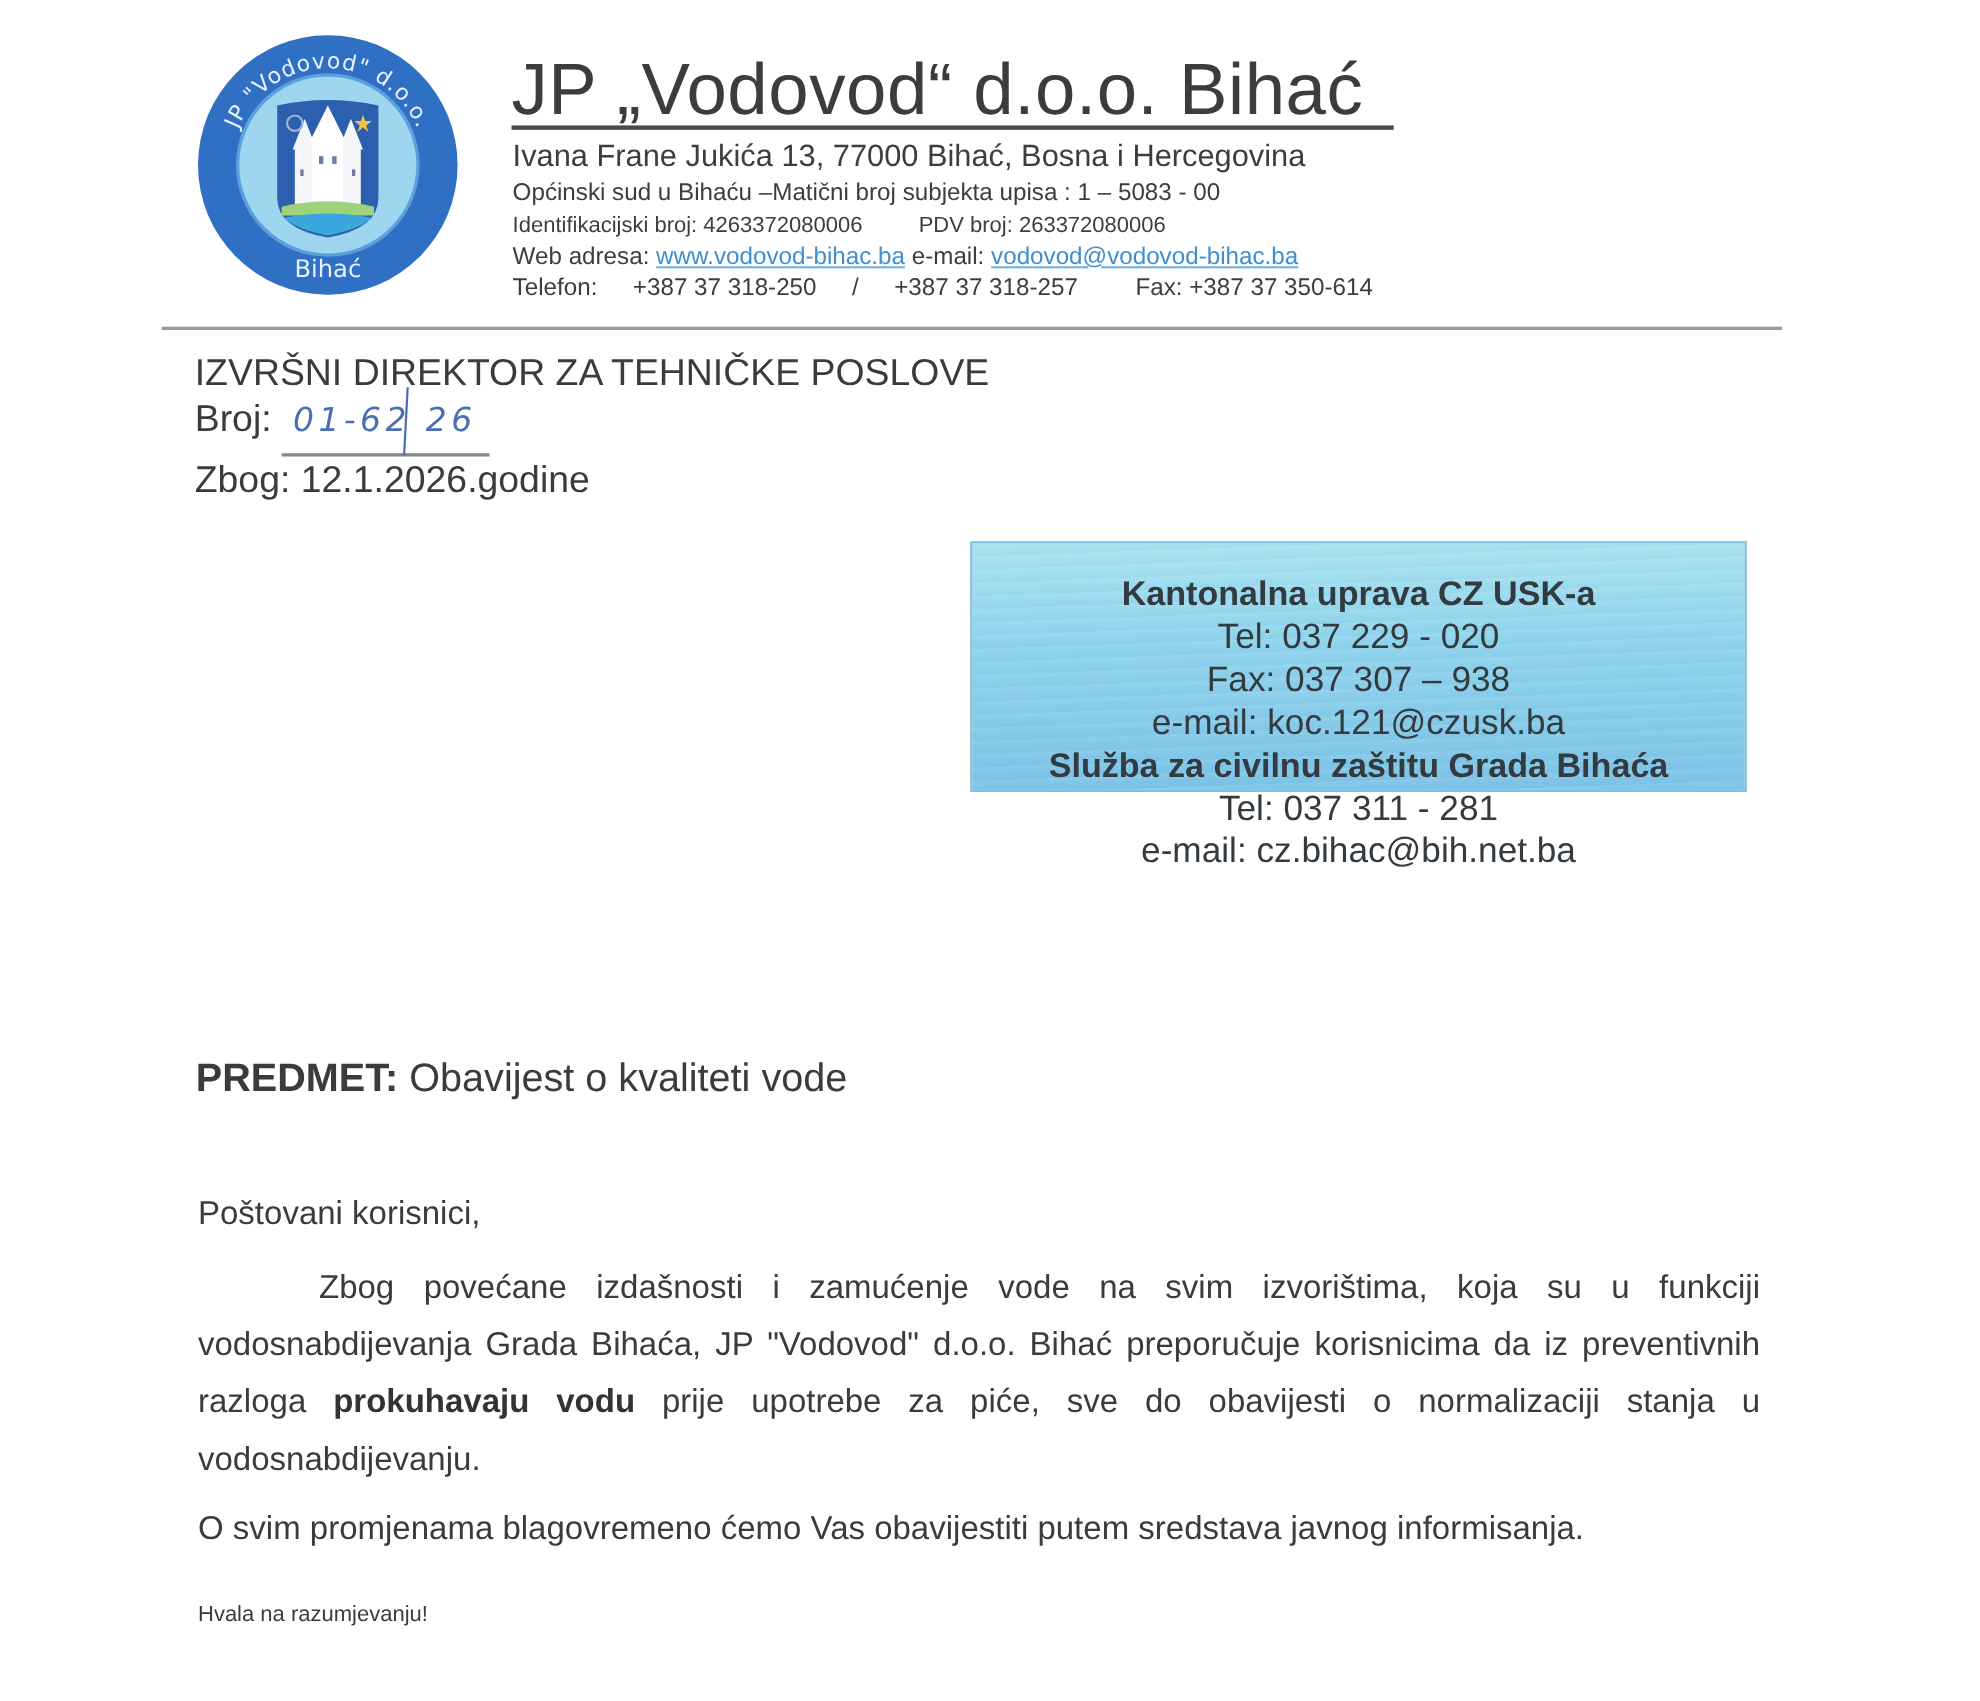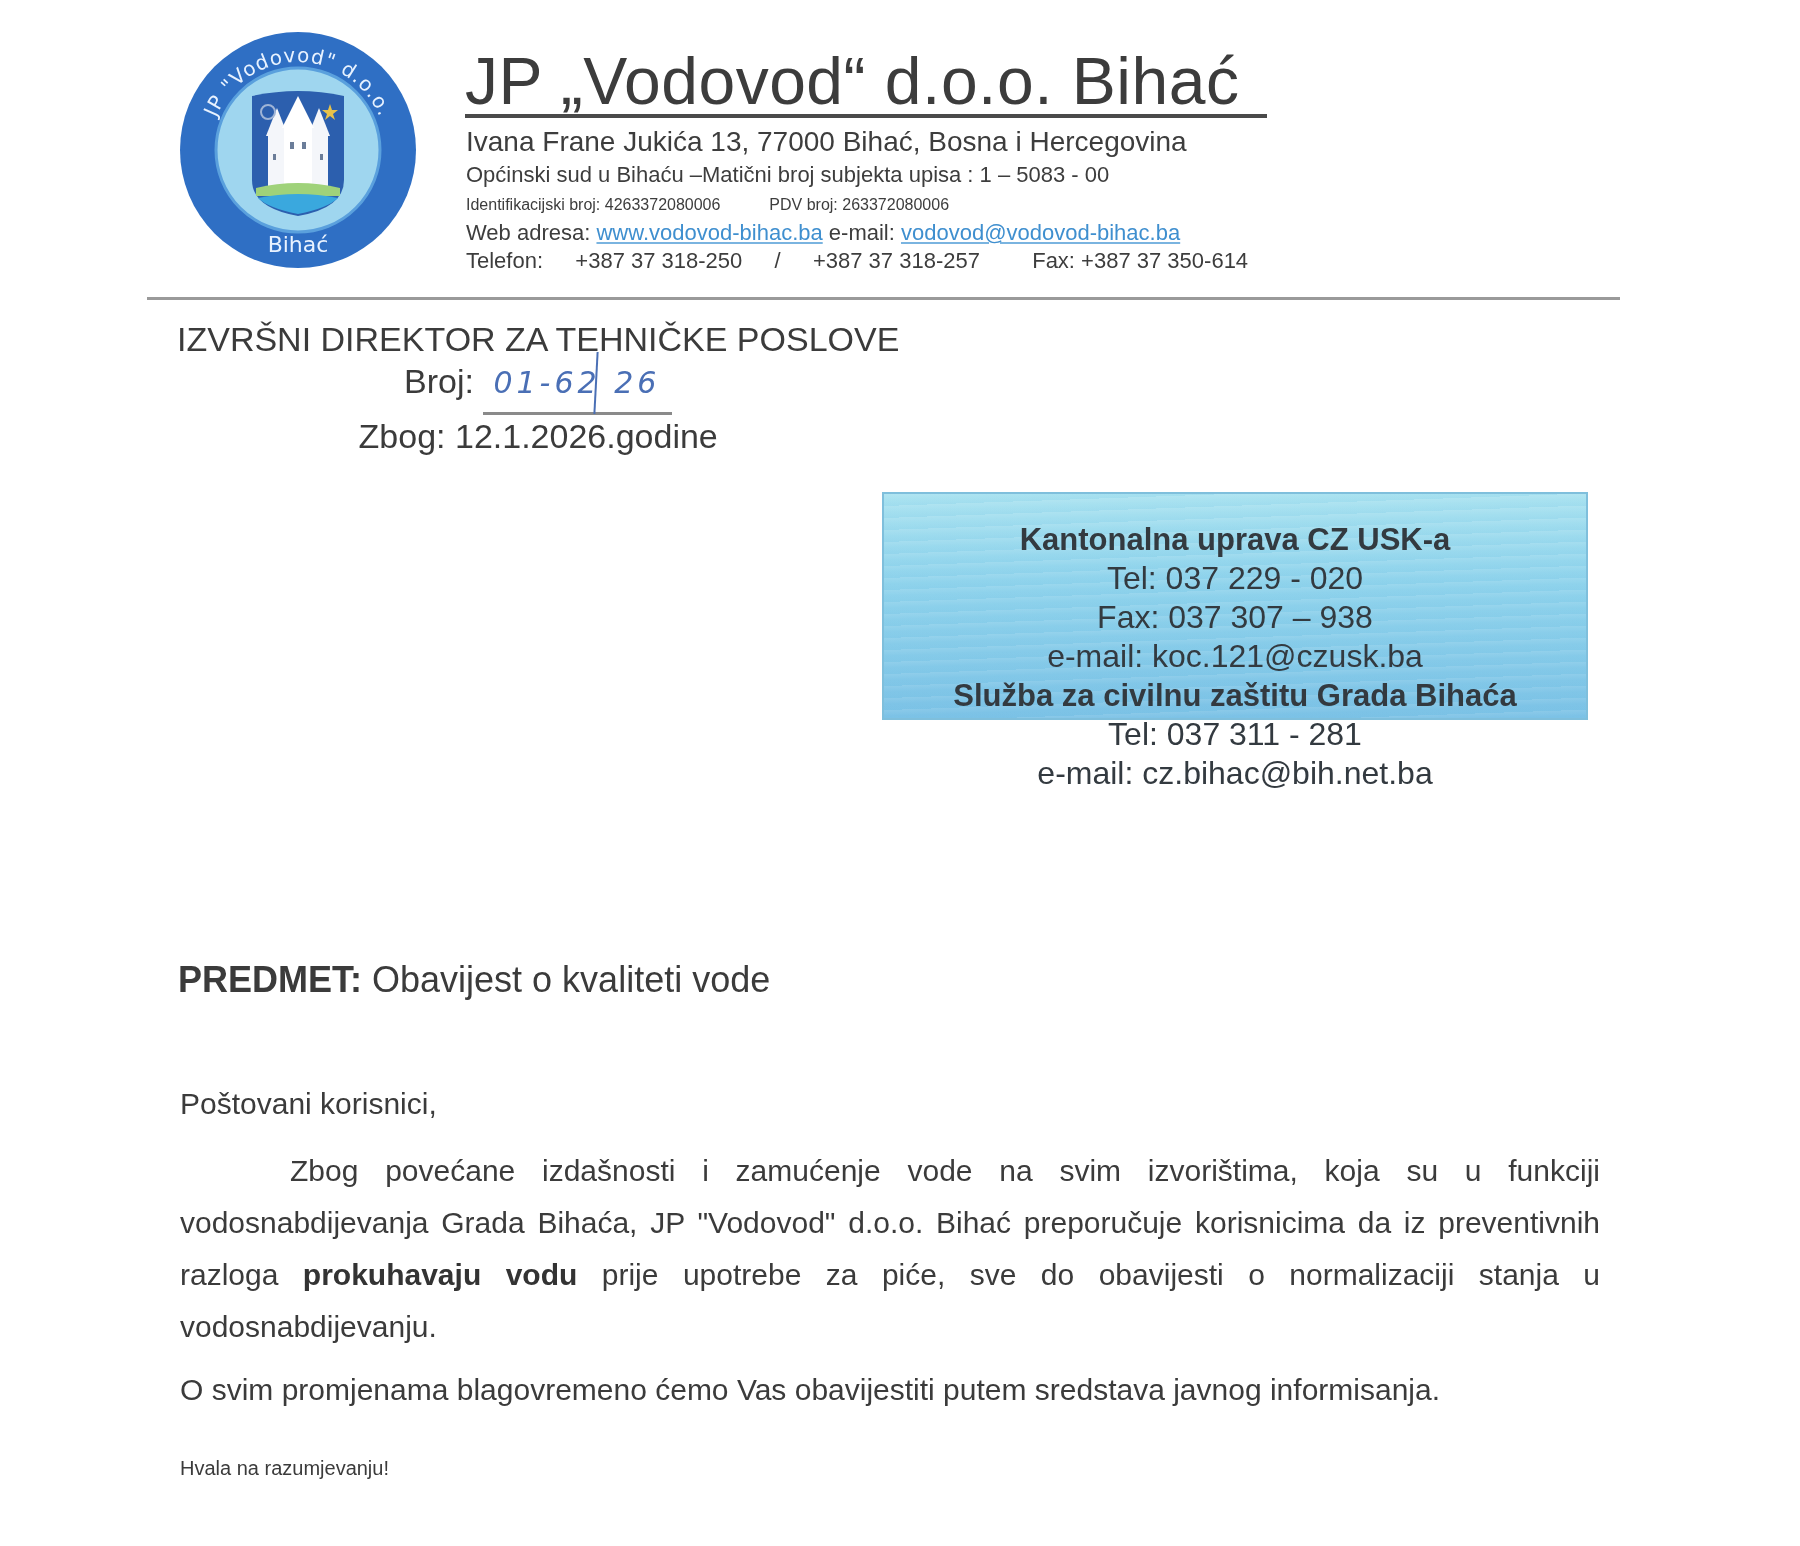--- a/index.html
+++ b/index.html
@@ -37,21 +37,21 @@
       width: 802px; height: 4px;
       background: #4a4a4a;
     }
     .lh-line {
       left: 466px;
       white-space: nowrap;
       color: #3d3d3d;
     }
     .lh-address { top: 126px; font-size: 28px; line-height: 32px; }
     .lh-court   { top: 162px; font-size: 22px; line-height: 26px; }
-    .lh-ids     { top: 192px; font-size: 16px; line-height: 26px; }
+    .lh-ids     { top: 192px; font-size: 20px; line-height: 26px; }
     .lh-web     { top: 220px; font-size: 22px; line-height: 26px; }
     .lh-phone   { top: 248px; font-size: 22px; line-height: 26px; }
     .link {
       color: #3f8fcf;
       text-decoration: underline;
       text-decoration-color: #7ab4e0;
     }
     .gap-4 { display: inline-block; width: 40px; }
     .gap-2 { display: inline-block; width: 20px; }
 
@@ -61,21 +61,20 @@
       background: #9a9a9a;
     }
 
     
     .sender {
       left: 177px; top: 318px;
       font-size: 34px;
       line-height: 42px;
       color: #3b3b3b;
       white-space: nowrap;
-      text-align: center;
     }
     .broj-row { position: relative; }
     .broj-hand {
       display: inline-block;
       font-family: "DejaVu Sans", sans-serif;
       font-style: italic;
       color: #4a6fb5;
       font-size: 30px;
       letter-spacing: 4px;
       border-bottom: 3px solid #8a8a8a;

